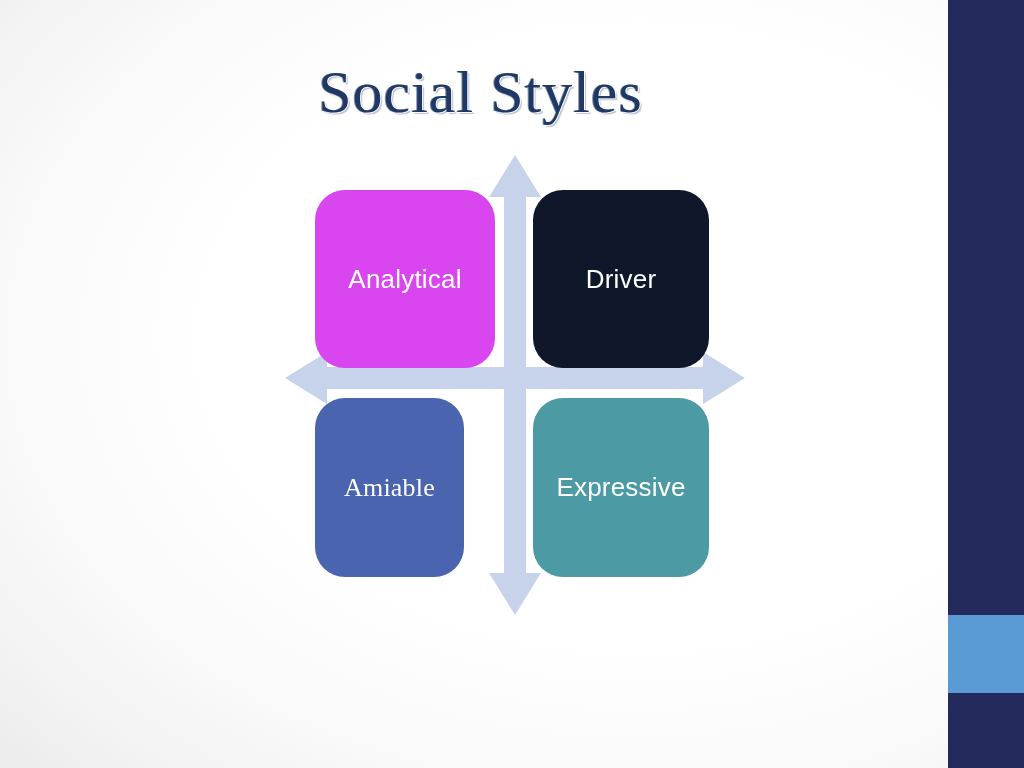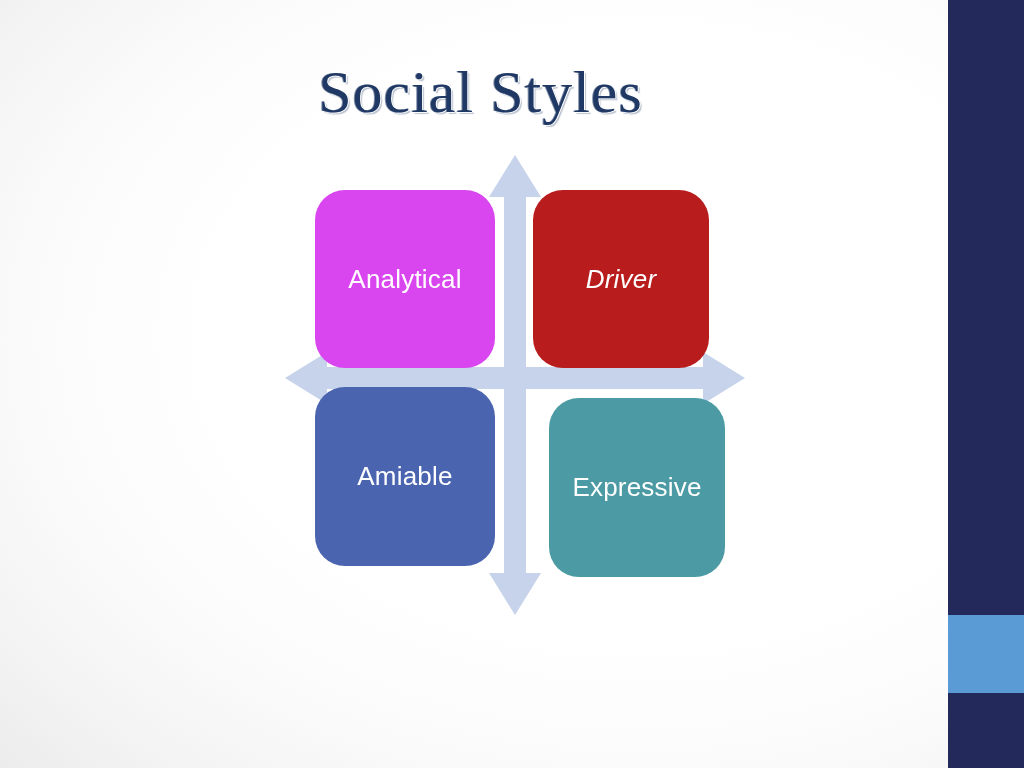--- a/index.html
+++ b/index.html
@@ -118,25 +118,25 @@
 
   #quad-analytical {
     left: 30px;   top: 35px;
     width: 180px; height: 178px;
   }
   #quad-driver {
     left: 248px;  top: 35px;
     width: 176px; height: 178px;
   }
   #quad-amiable {
-    left: 30px;   top: 232px;
-    width: 180px; height: 179px;
+    left: 30px;   top: 243px;
+    width: 149px; height: 179px; font-family: Liberation Serif, serif;
   }
   #quad-expressive {
-    left: 264px;  top: 243px;
+    left: 248px;  top: 243px;
     width: 176px; height: 179px;
   }
 </style>
 </head>
 <body>
 
 <div id="slide">
 
   <div id="slide-background"></div>
 
@@ -155,21 +155,21 @@
     </svg>
 
     <svg class="axis-arrow" id="axis-horizontal" viewBox="0 0 460 80" width="460" height="80" xmlns="http://www.w3.org/2000/svg" aria-hidden="true">
       <polygon points="0,40 42,14 42,29 418,29 418,14 460,40 418,66 418,51 42,51 42,66" fill="#C6D3EB"></polygon>
     </svg>
 
     <div class="quadrant" id="quad-analytical" style="background: #d946ef; color: rgb(255, 255, 255);">
       <span class="quadrant-label">Analytical</span>
     </div>
 
-    <div class="quadrant" id="quad-driver" style="background: #b91c1c; color: rgb(255, 255, 255); font-style: italic;">
+    <div class="quadrant" id="quad-driver" style="background: #0f172a; color: rgb(255, 255, 255);">
       <span class="quadrant-label">Driver</span>
     </div>
 
     <div class="quadrant" id="quad-amiable" style="background: rgb(74, 100, 176); color: rgb(255, 255, 255);">
       <span class="quadrant-label">Amiable</span>
     </div>
 
     <div class="quadrant" id="quad-expressive" style="background: rgb(76, 155, 164); color: rgb(255, 255, 255);">
       <span class="quadrant-label">Expressive</span>
     </div>

